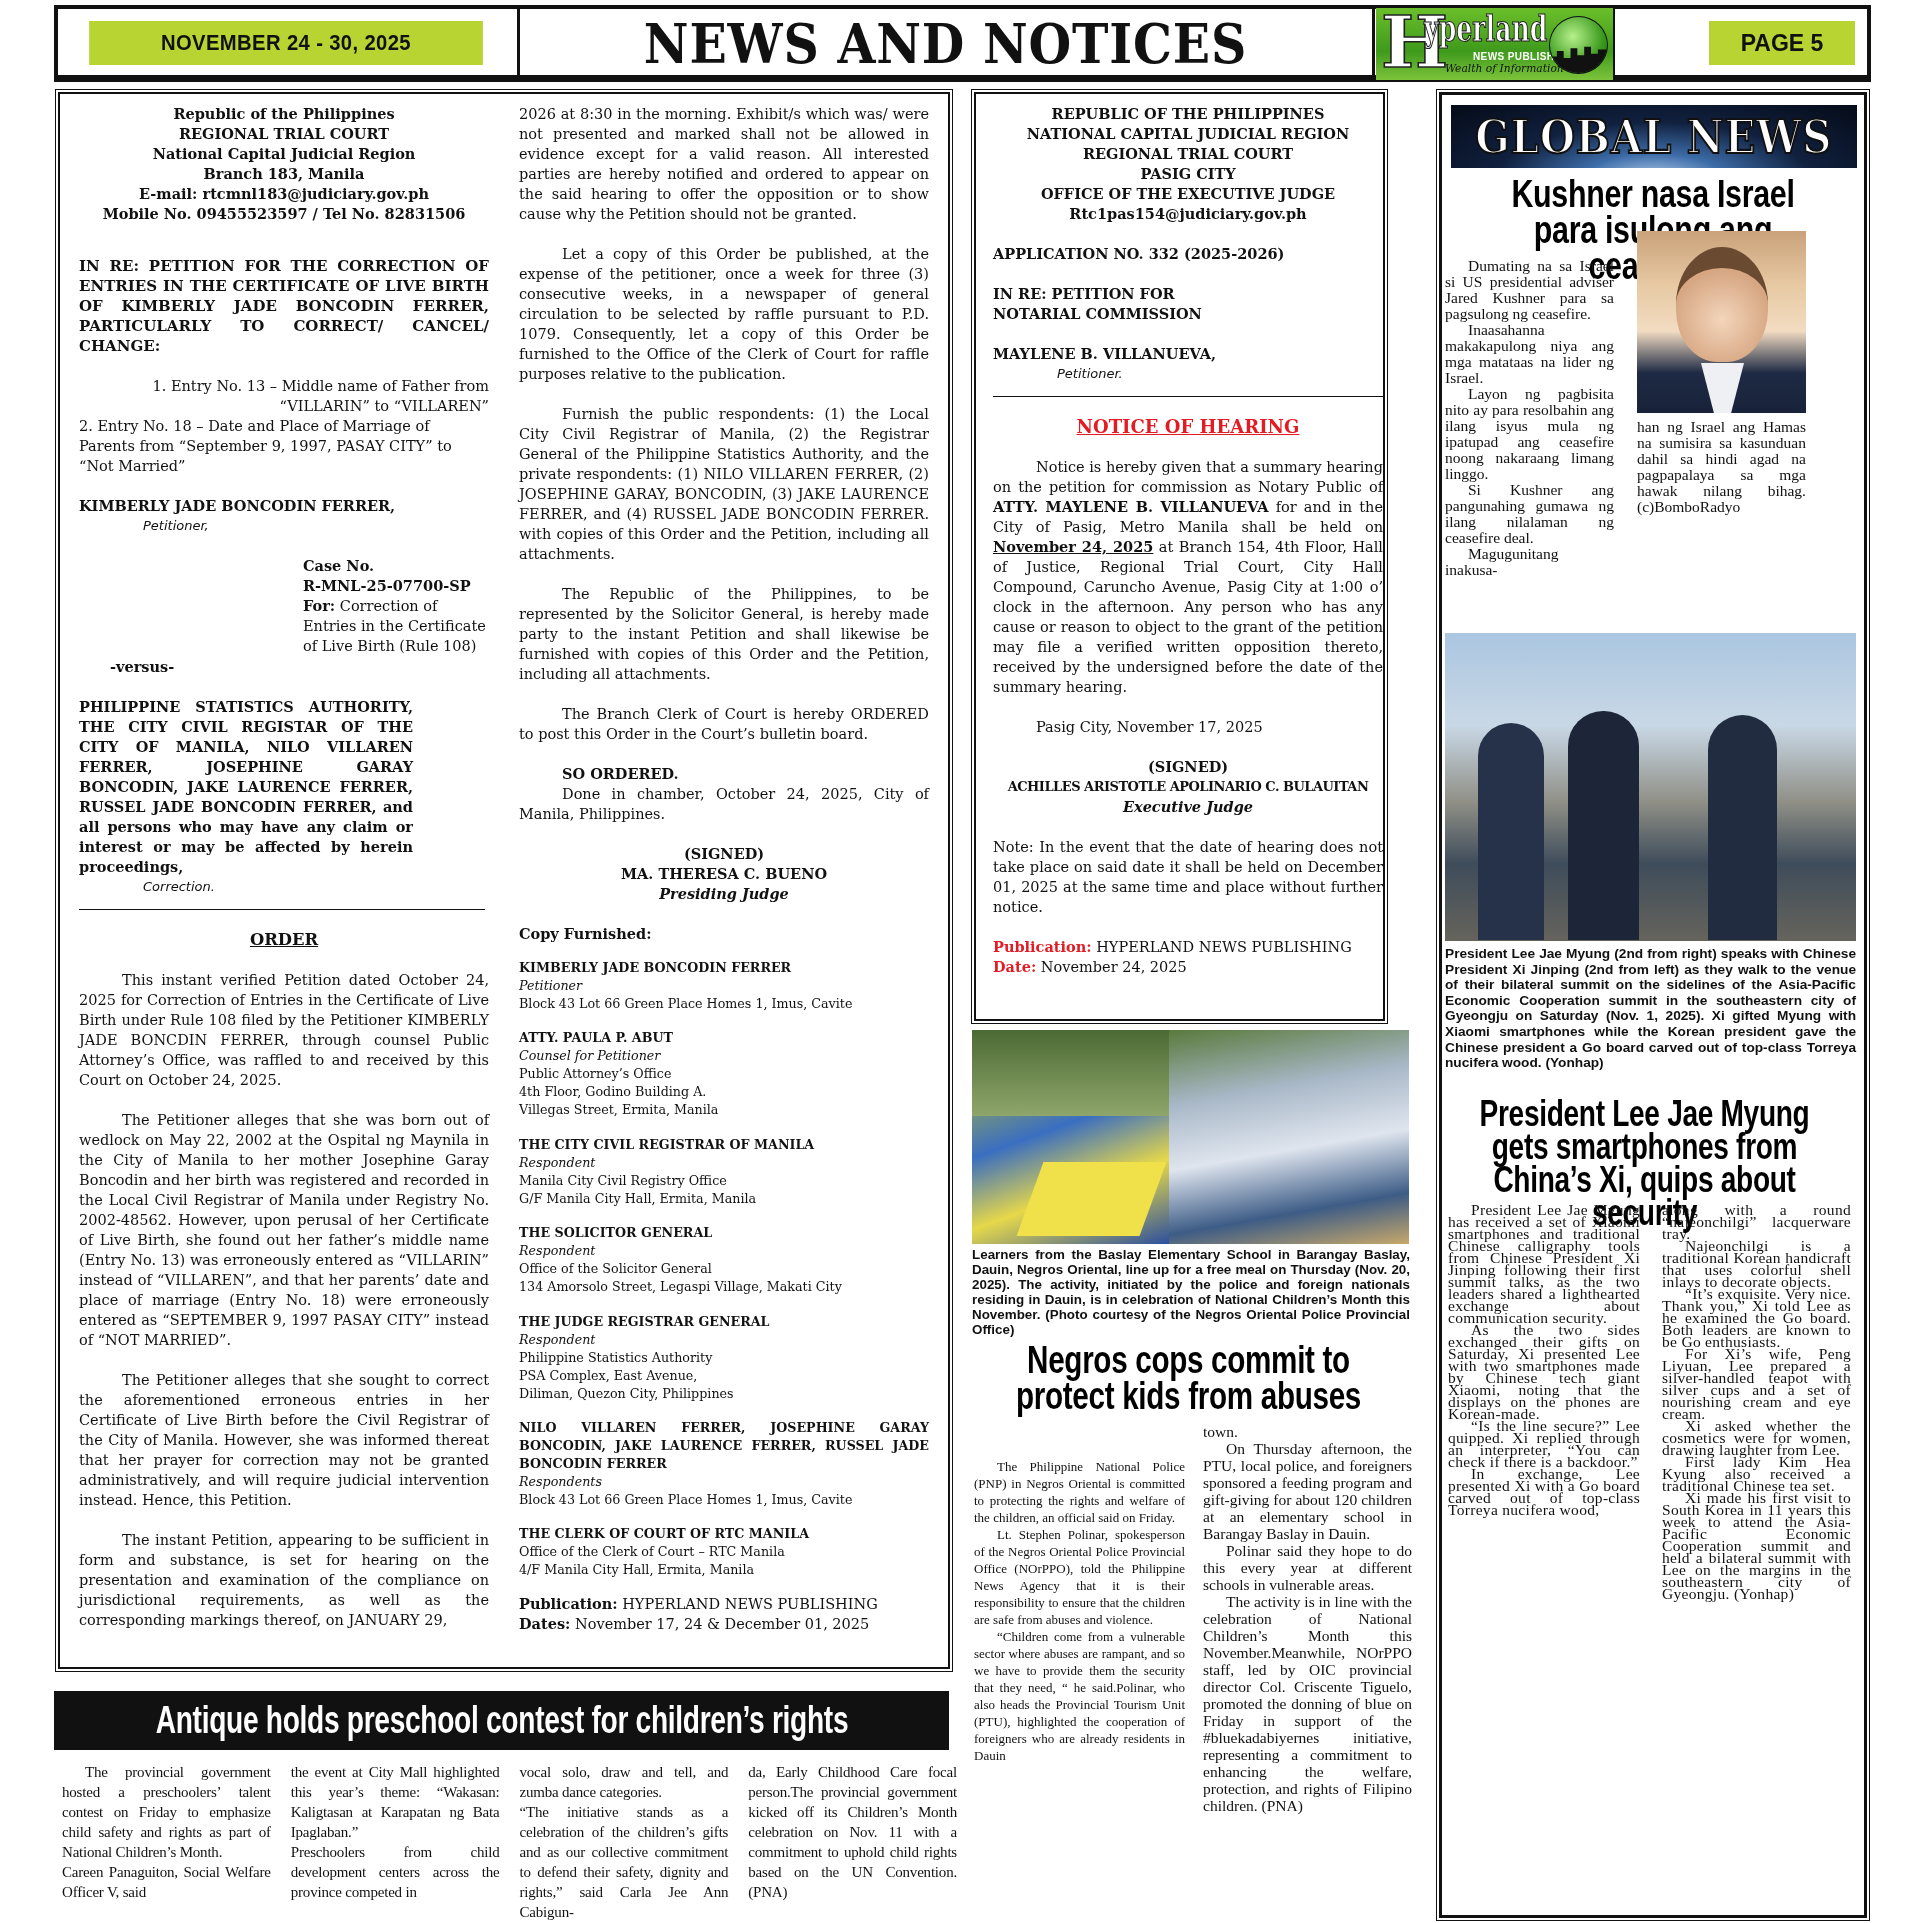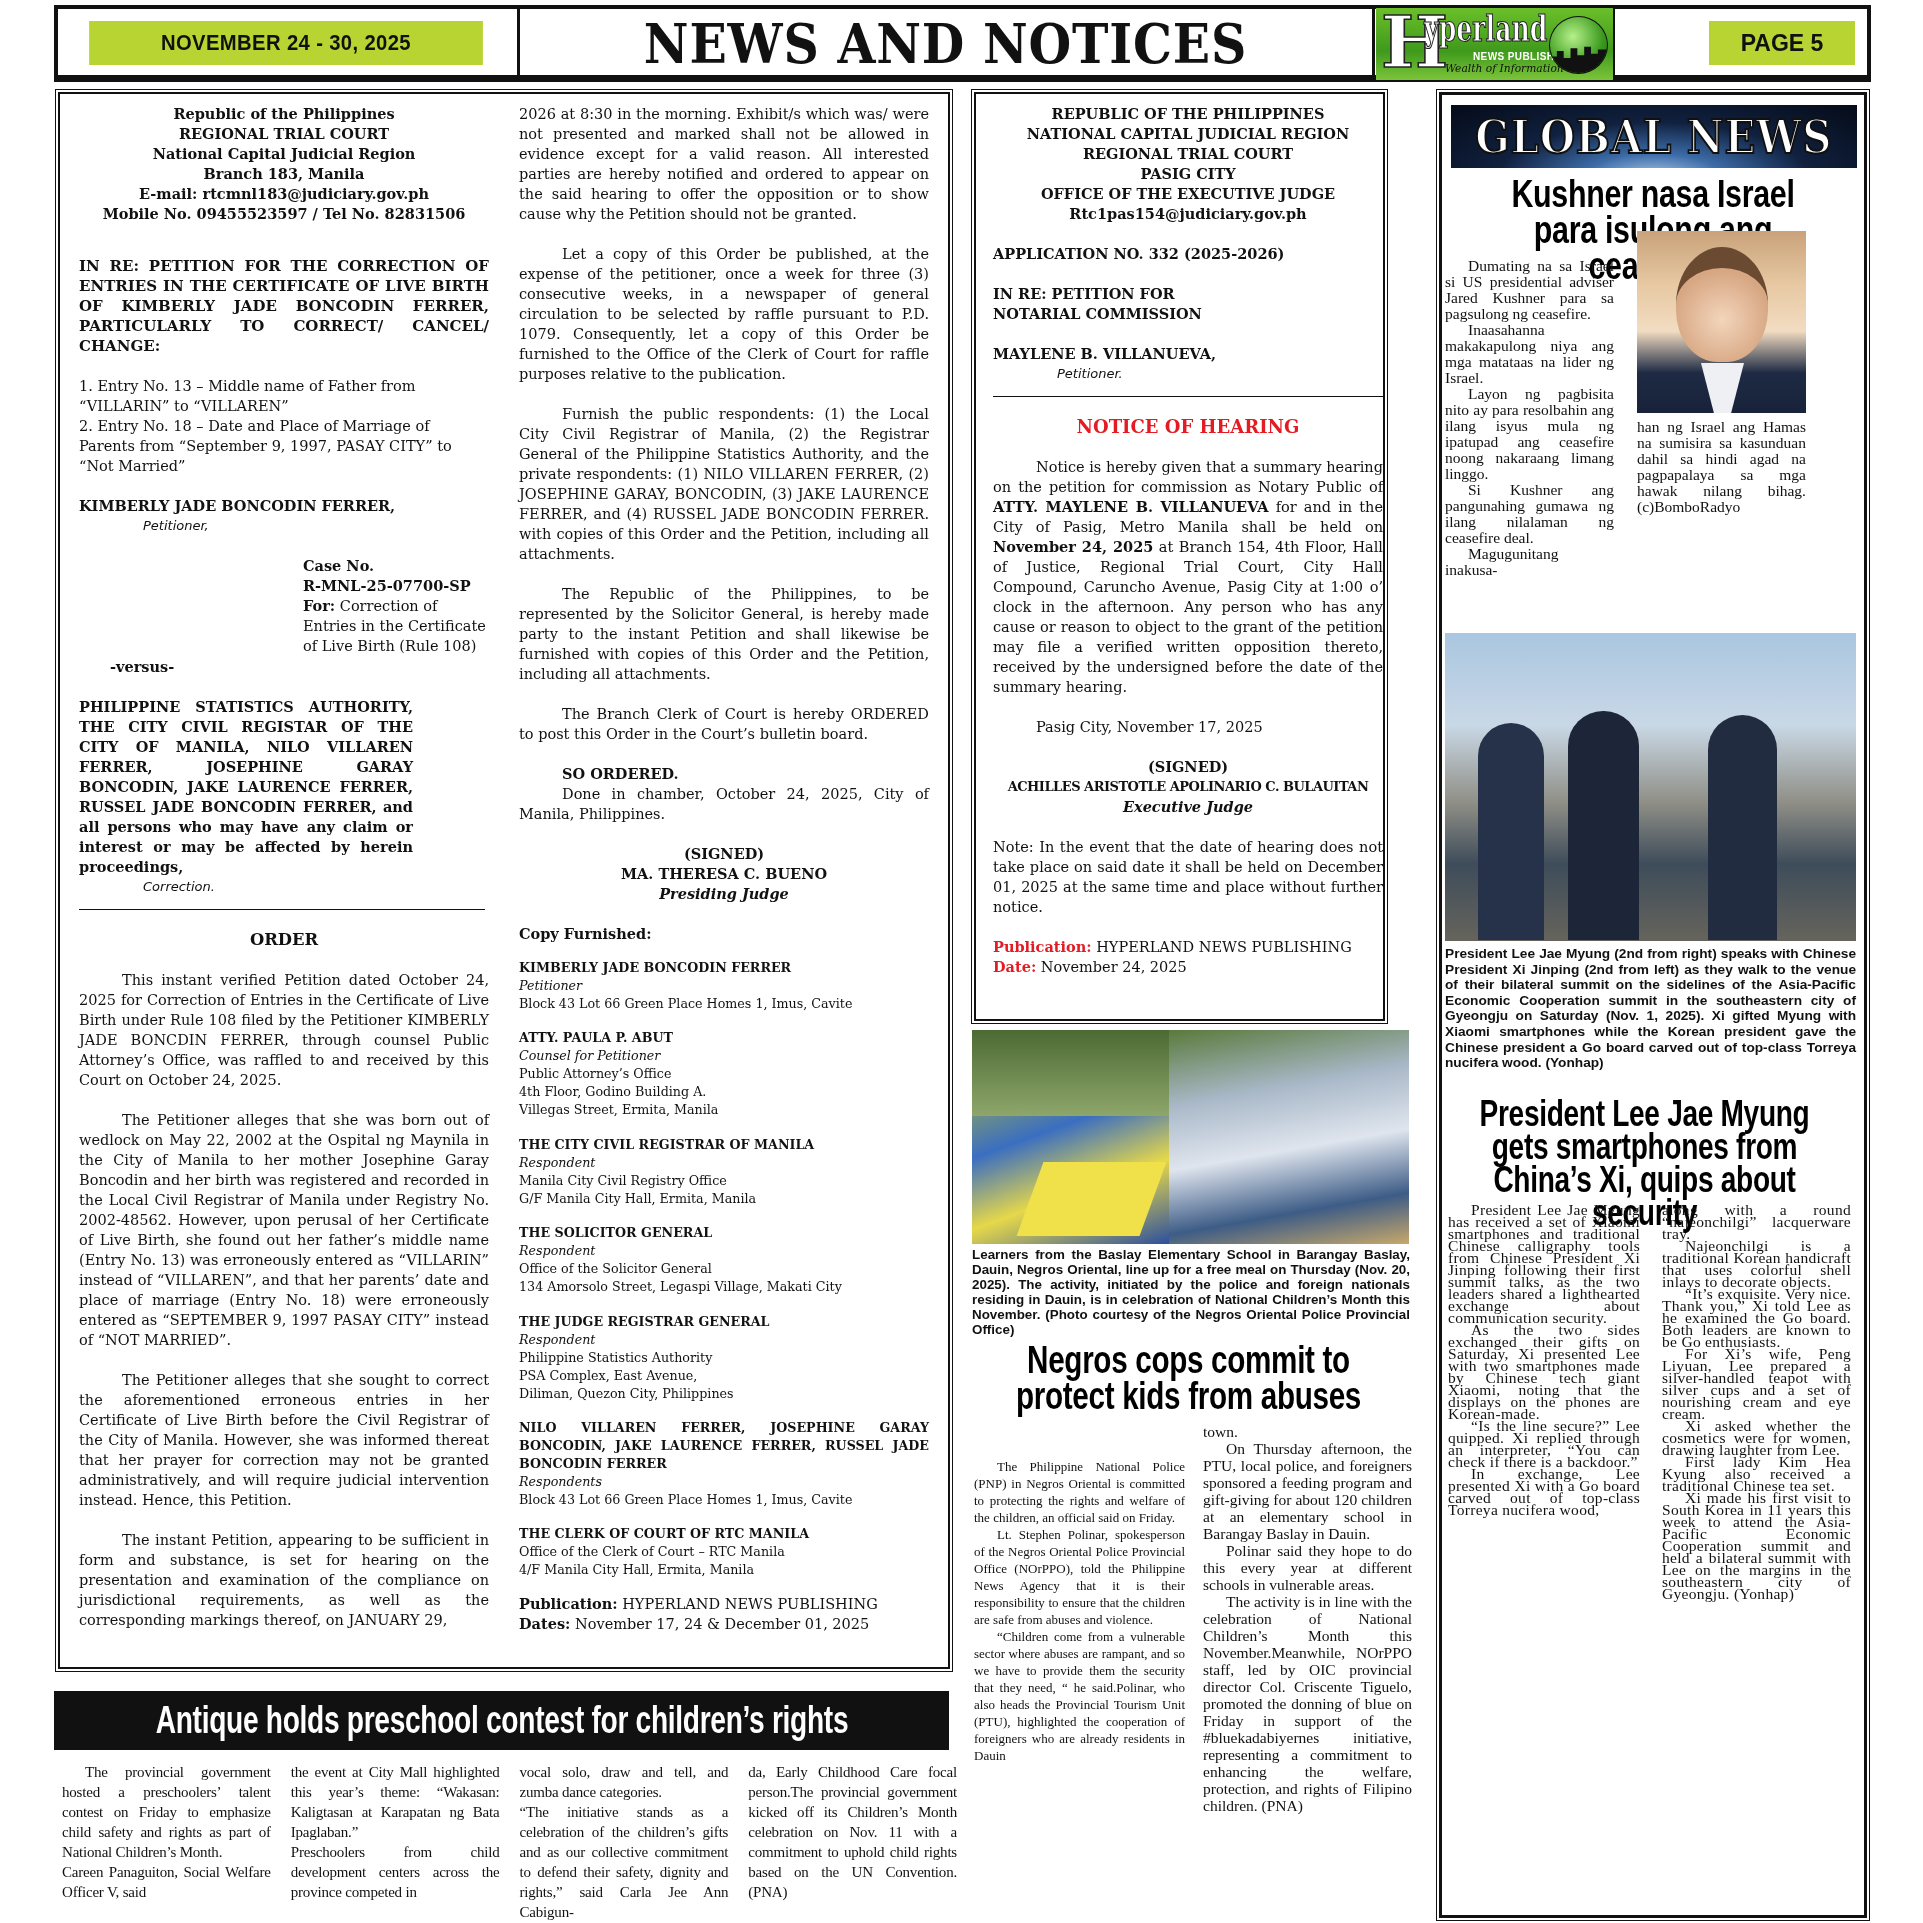--- a/index.html
+++ b/index.html
@@ -20,21 +20,21 @@
 .logo .city{position:absolute;left:0;right:0;bottom:0;height:28px;background:#111;clip-path:polygon(0 40%,12% 40%,12% 20%,24% 20%,24% 45%,36% 45%,36% 10%,48% 10%,48% 35%,60% 35%,60% 5%,72% 5%,72% 30%,84% 30%,84% 15%,100% 15%,100% 100%,0 100%)}
 .pagebox{left:1709px;top:21.4px;width:146px;height:44px;background:#b8d433;display:flex;align-items:center;justify-content:center;font-family:"Liberation Sans",sans-serif;font-weight:bold;font-size:23px}
 
 .box{border:2.5px solid #111;outline:1.6px solid #111;outline-offset:2.5px}
 .legal{font-family:"DejaVu Serif",serif;font-size:14.5px;line-height:20px;text-align:justify;hyphens:none}
 .legal p{margin:0}
 .legal .ind{text-indent:43px}
 .c{text-align:center}
 .b{font-weight:bold}
 .i{font-style:italic}
-.u{}
+.u{text-decoration:underline}
 .red{color:#e31b23}
 .gap{height:20px}
 .gap2{height:11.5px}
 .rule{height:0;border-top:1.6px solid #111}
 
 .news{font-family:"Liberation Serif",serif;font-size:15.6px;line-height:20px;text-align:justify}
 .news p{text-indent:23px}
 .hl{font-family:"Liberation Sans",sans-serif;font-weight:bold;text-align:center;color:#000;transform:scaleX(0.78);letter-spacing:-0.4px}
 .cap{font-family:"Liberation Sans",sans-serif;font-weight:bold;font-size:14px;line-height:15.6px;text-align:justify;color:#111}
 .photo{overflow:hidden}
@@ -69,21 +69,21 @@
     <div>REGIONAL TRIAL COURT</div>
     <div>National Capital Judicial Region</div>
     <div>Branch 183, Manila</div>
     <div>E-mail: rtcmnl183@judiciary.gov.ph</div>
     <div>Mobile No. 09455523597 / Tel No. 82831506</div>
   </div>
   <div class="gap"></div>
     <div class="gap2"></div>
   <p class="b" style="font-size:15px">IN RE: PETITION FOR THE CORRECTION OF ENTRIES IN THE CERTIFICATE OF LIVE BIRTH OF KIMBERLY JADE BONCODIN FERRER, PARTICULARLY TO CORRECT/ CANCEL/ CHANGE:</p>
   <div class="gap"></div>
-  <p style="text-align:left">1. Entry No. 13 – Middle name of Father from “VILLARIN” to “VILLAREN”</p>
+  <p style="text-align:right">1. Entry No. 13 – Middle name of Father from “VILLARIN” to “VILLAREN”</p>
   <p style="text-align:left">2. Entry No. 18 – Date and Place of Marriage of Parents from “September 9, 1997, PASAY CITY” to “Not Married”</p>
   <div class="gap"></div>
   <p class="b">KIMBERLY JADE BONCODIN FERRER,</p>
   <p class="i" style="padding-left:64px;font-family:'DejaVu Sans',sans-serif;font-size:13px">Petitioner,</p>
   <div class="gap"></div>
   <div style="margin-left:224px;text-align:left">
     <p class="b">Case No.</p>
     <p class="b">R-MNL-25-07700-SP</p>
     <p><span class="b">For:</span> <span>Correction of Entries in the Certificate of Live Birth (Rule 108)</span></p>
   </div>

